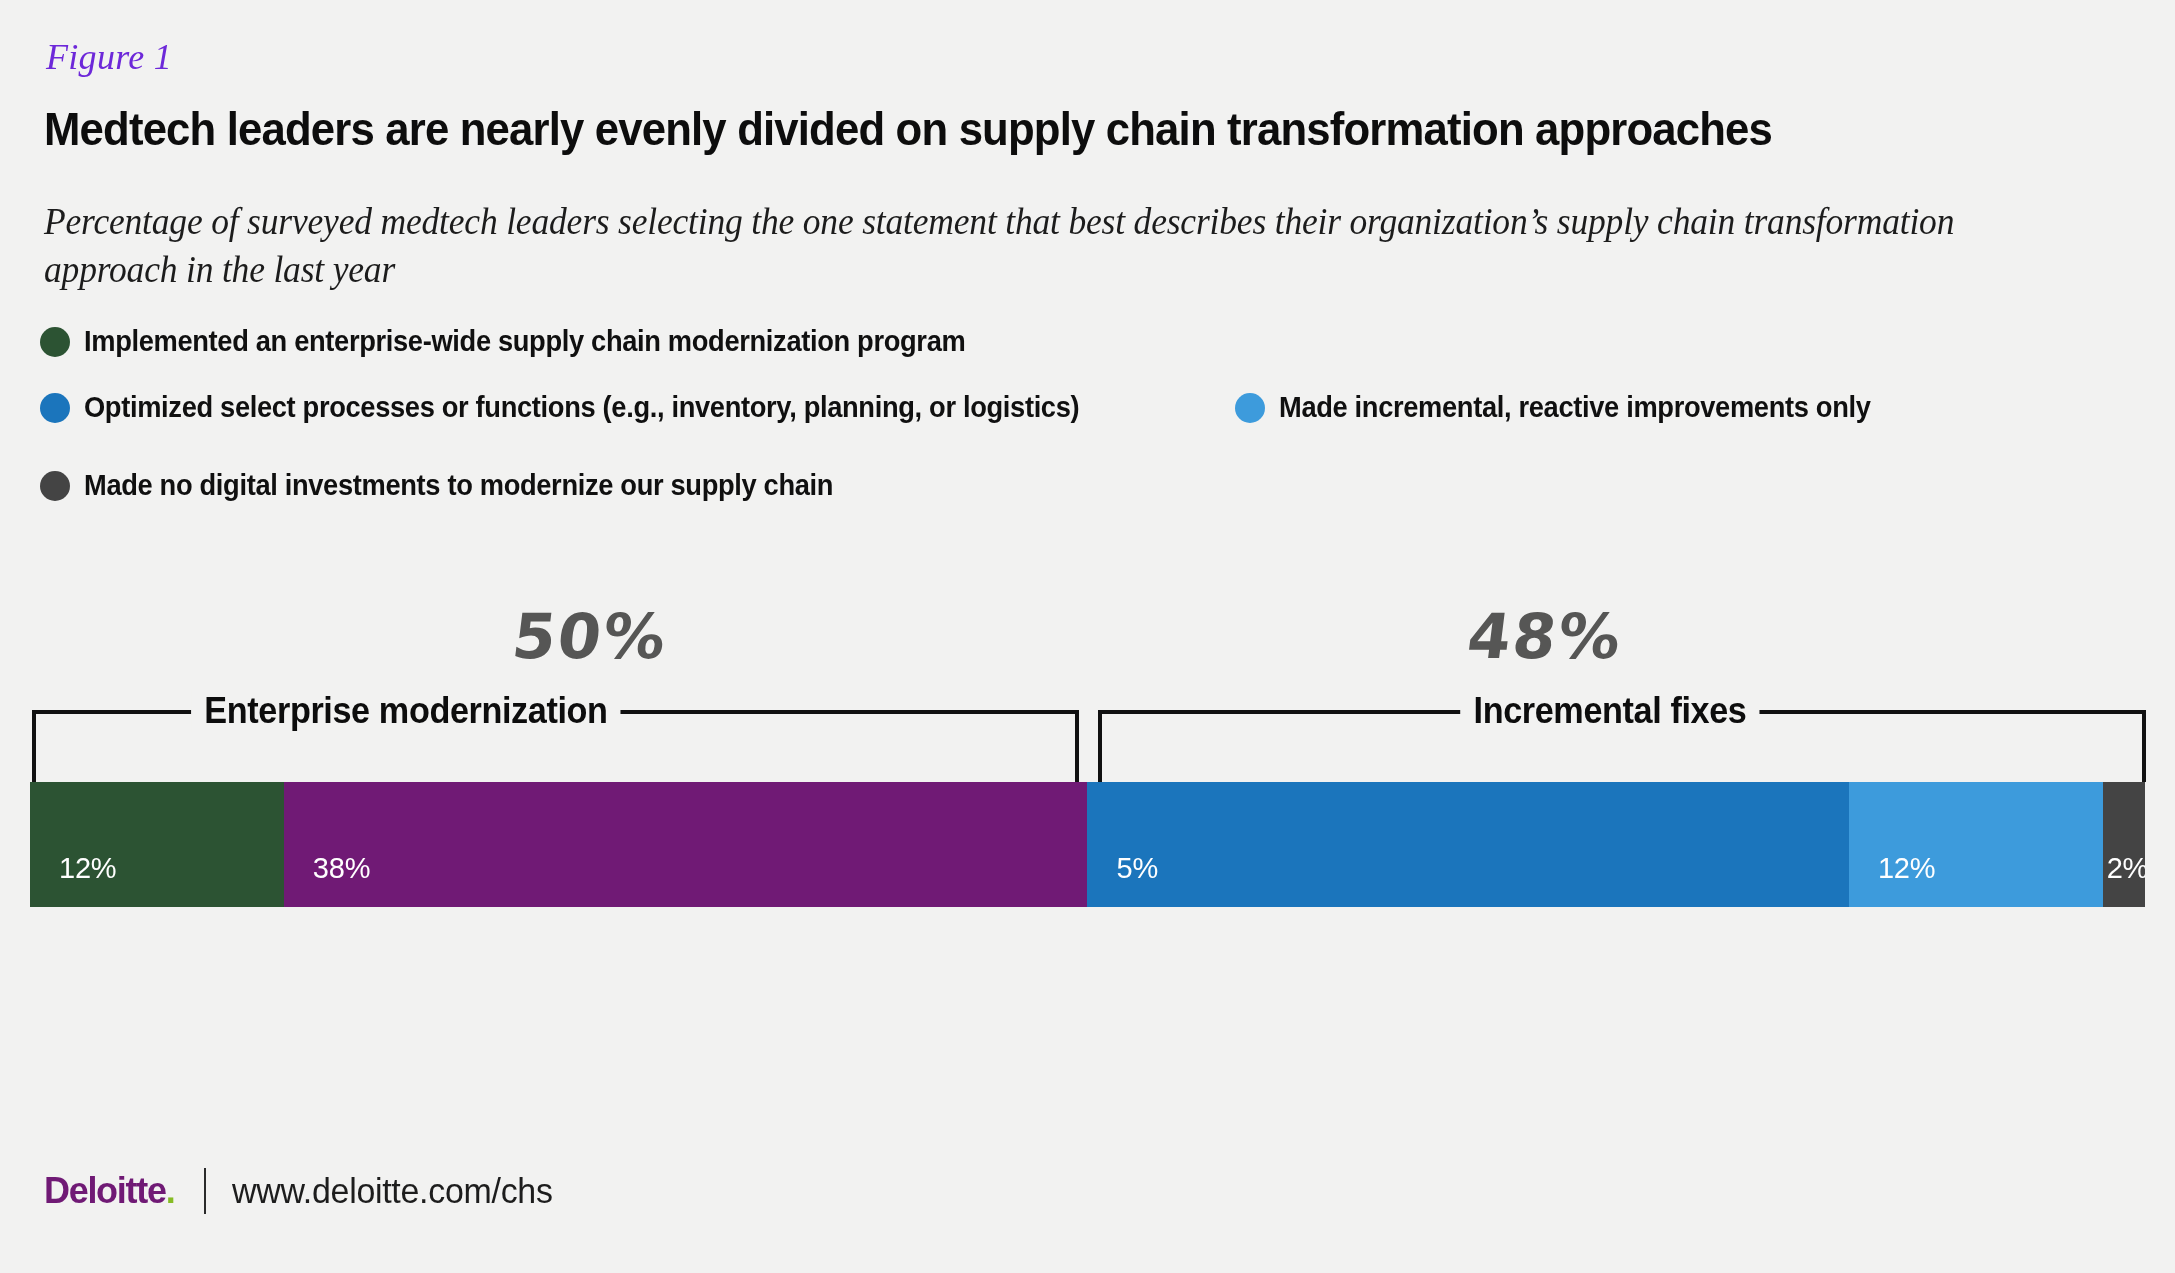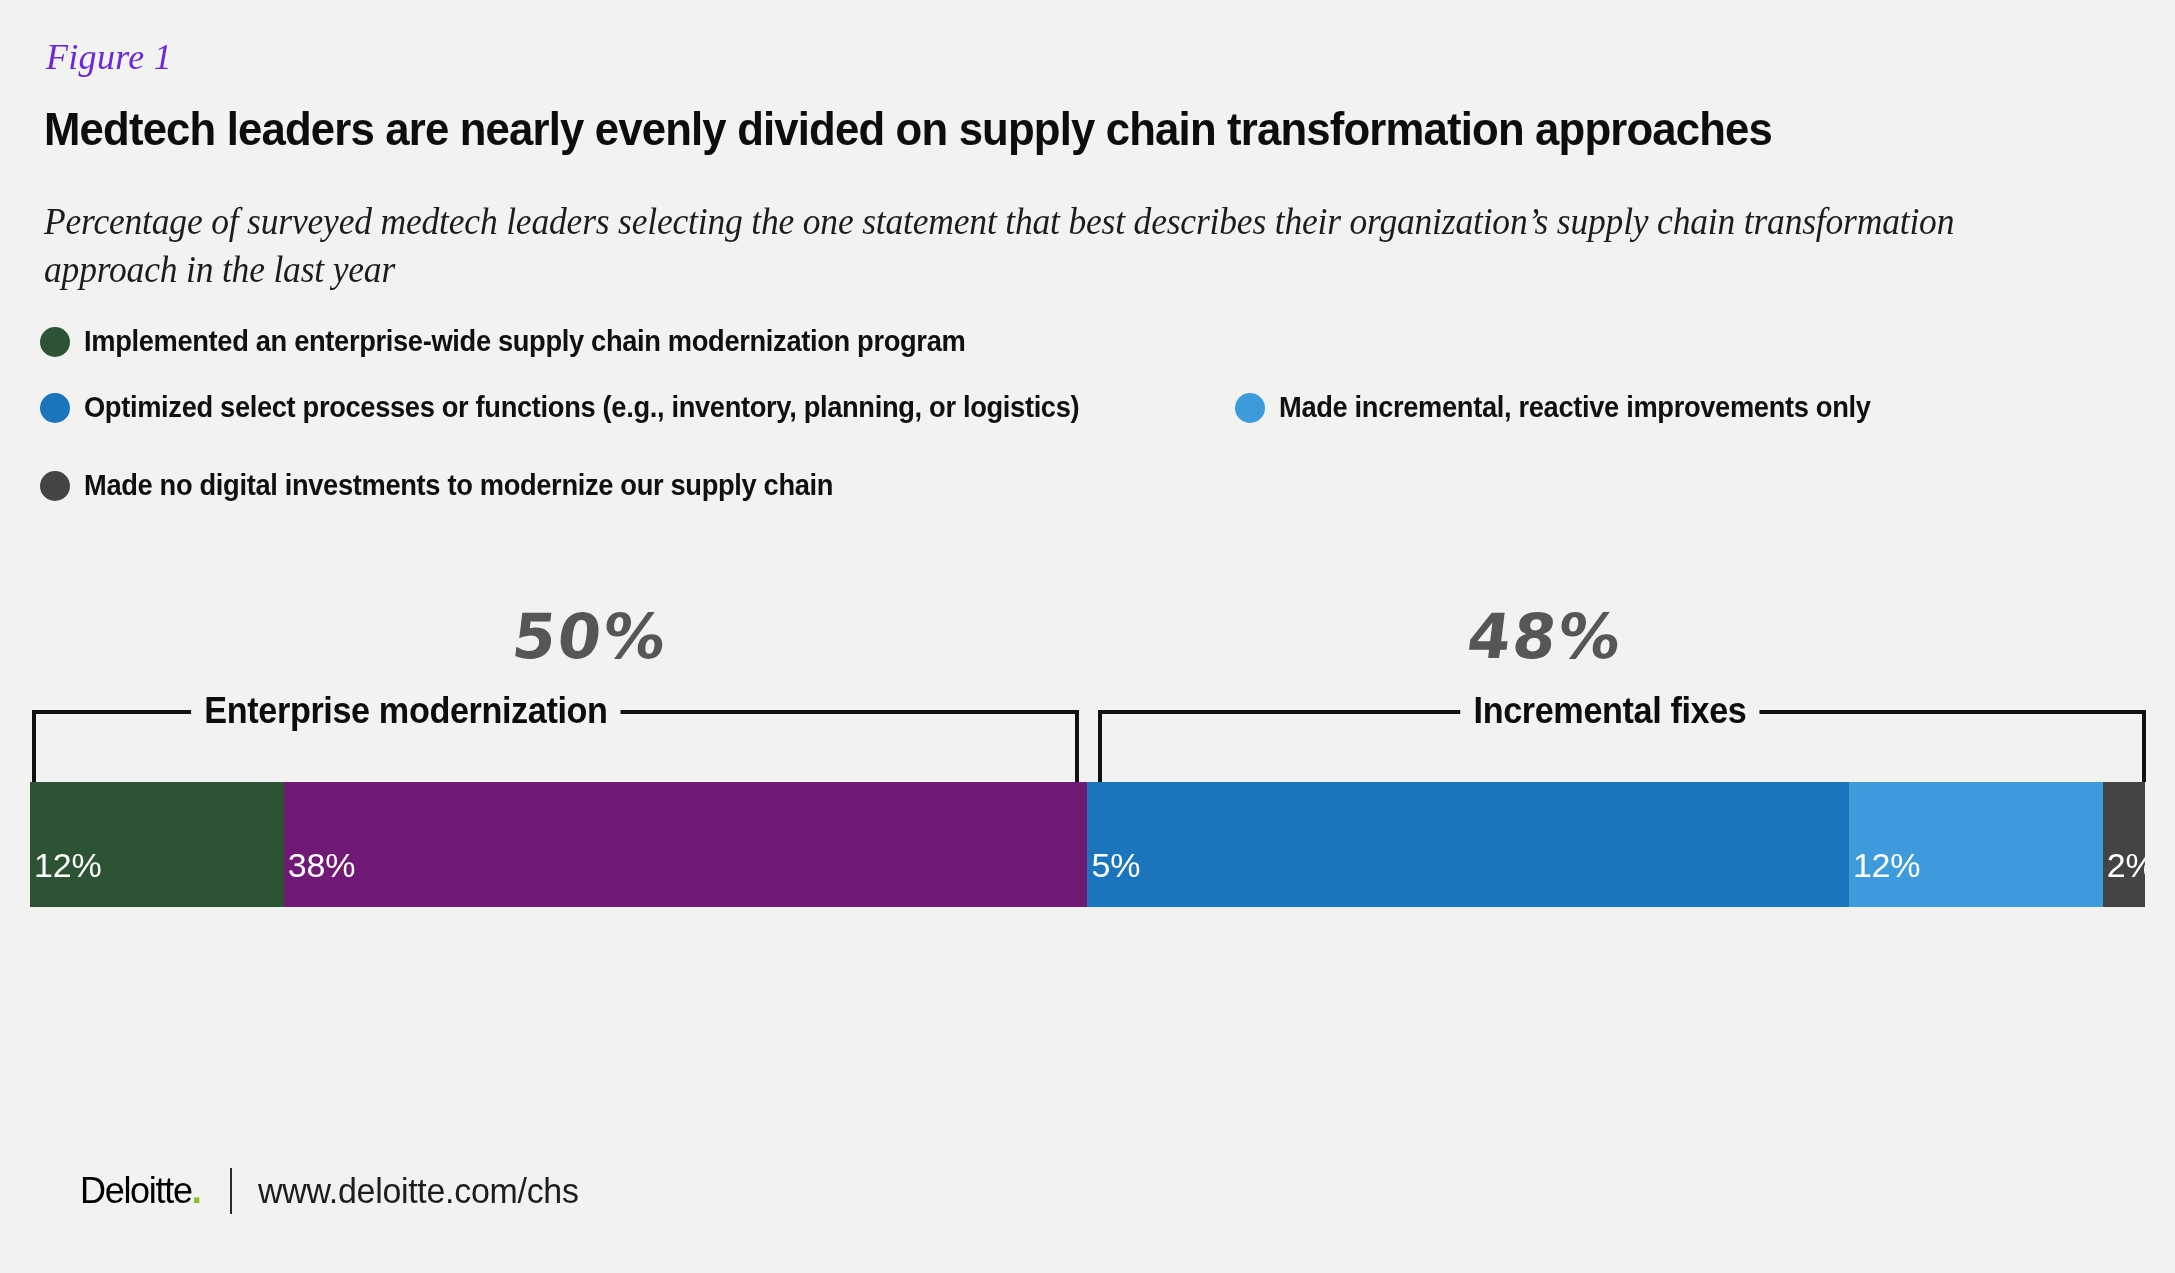--- a/index.html
+++ b/index.html
@@ -158,23 +158,23 @@
   .bar-seg {
     position: relative;
     height: 100%;
     display: flex;
     align-items: flex-end;
     overflow: hidden;
   }
   .bar-seg-label {
     font-family: "Liberation Sans Narrow", "Liberation Sans", sans-serif;
     font-weight: 400;
-    font-size: 34px;
+    font-size: 29px;
     color: #ffffff;
-    padding: 0 0 22px 4px;
+    padding: 0 0 22px 29px;
     white-space: nowrap;
     letter-spacing: -0.2px;
   }
 
   
   .notes {
     position: absolute;
     left: 44px;
     top: 1020px;
   }
@@ -193,25 +193,24 @@
   .brand {
     position: absolute;
     left: 44px;
     top: 1166px;
     display: flex;
     align-items: center;
     height: 50px;
   }
   .brand-name {
     font-family: "Liberation Sans", sans-serif;
-    font-weight: 400;
+    font-weight: 700;
     font-size: 36px;
-    color: #000000;
+    color: #701a75;
     letter-spacing: -1.3px;
-    margin-left: 36px;
   }
   .brand-dot {
     color: #86bc25;
     font-weight: 700;
     font-size: 36px;
     font-family: "Liberation Sans", sans-serif;
   }
   .brand-divider {
     width: 2px;
     height: 46px;

